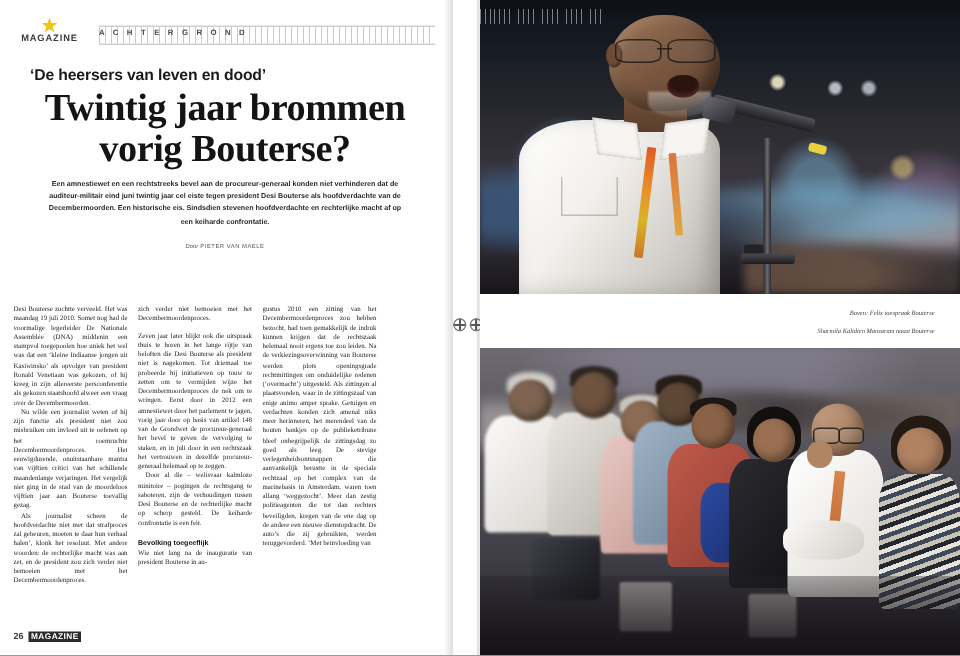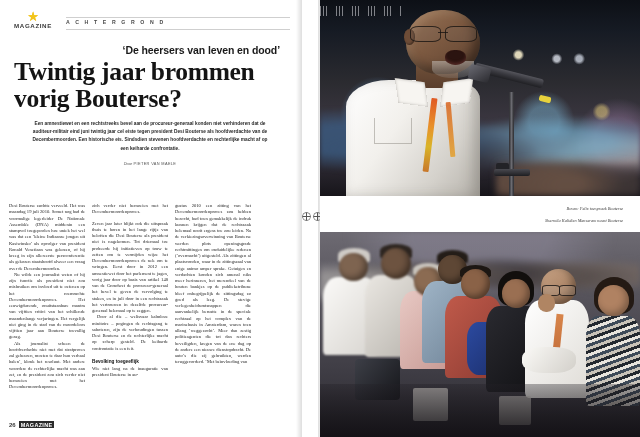--- a/index.html
+++ b/index.html
@@ -108,30 +108,31 @@
       #c9c9c9 0px, #c9c9c9 0.5px,
       transparent 0.5px, transparent 4px
     );
   }
 
   
   .kicker {
     position: absolute;
     left: 20px; top: 44px;
     width: 260px;
-    text-align: right;
+    text-align: left;
     font-size: 10.5px;
     font-weight: bold;
     color: #1a1a1a;
     letter-spacing: -0.1px;
   }
   .headline {
     position: absolute;
     left: 14px; top: 58px;
     width: 272px;
+    text-align: center;
     font-family: "Liberation Serif", serif;
     font-size: 25.5px;
     font-weight: bold;
     line-height: 27px;
     color: #141414;
     letter-spacing: -0.3px;
   }
 
   
   .intro {

